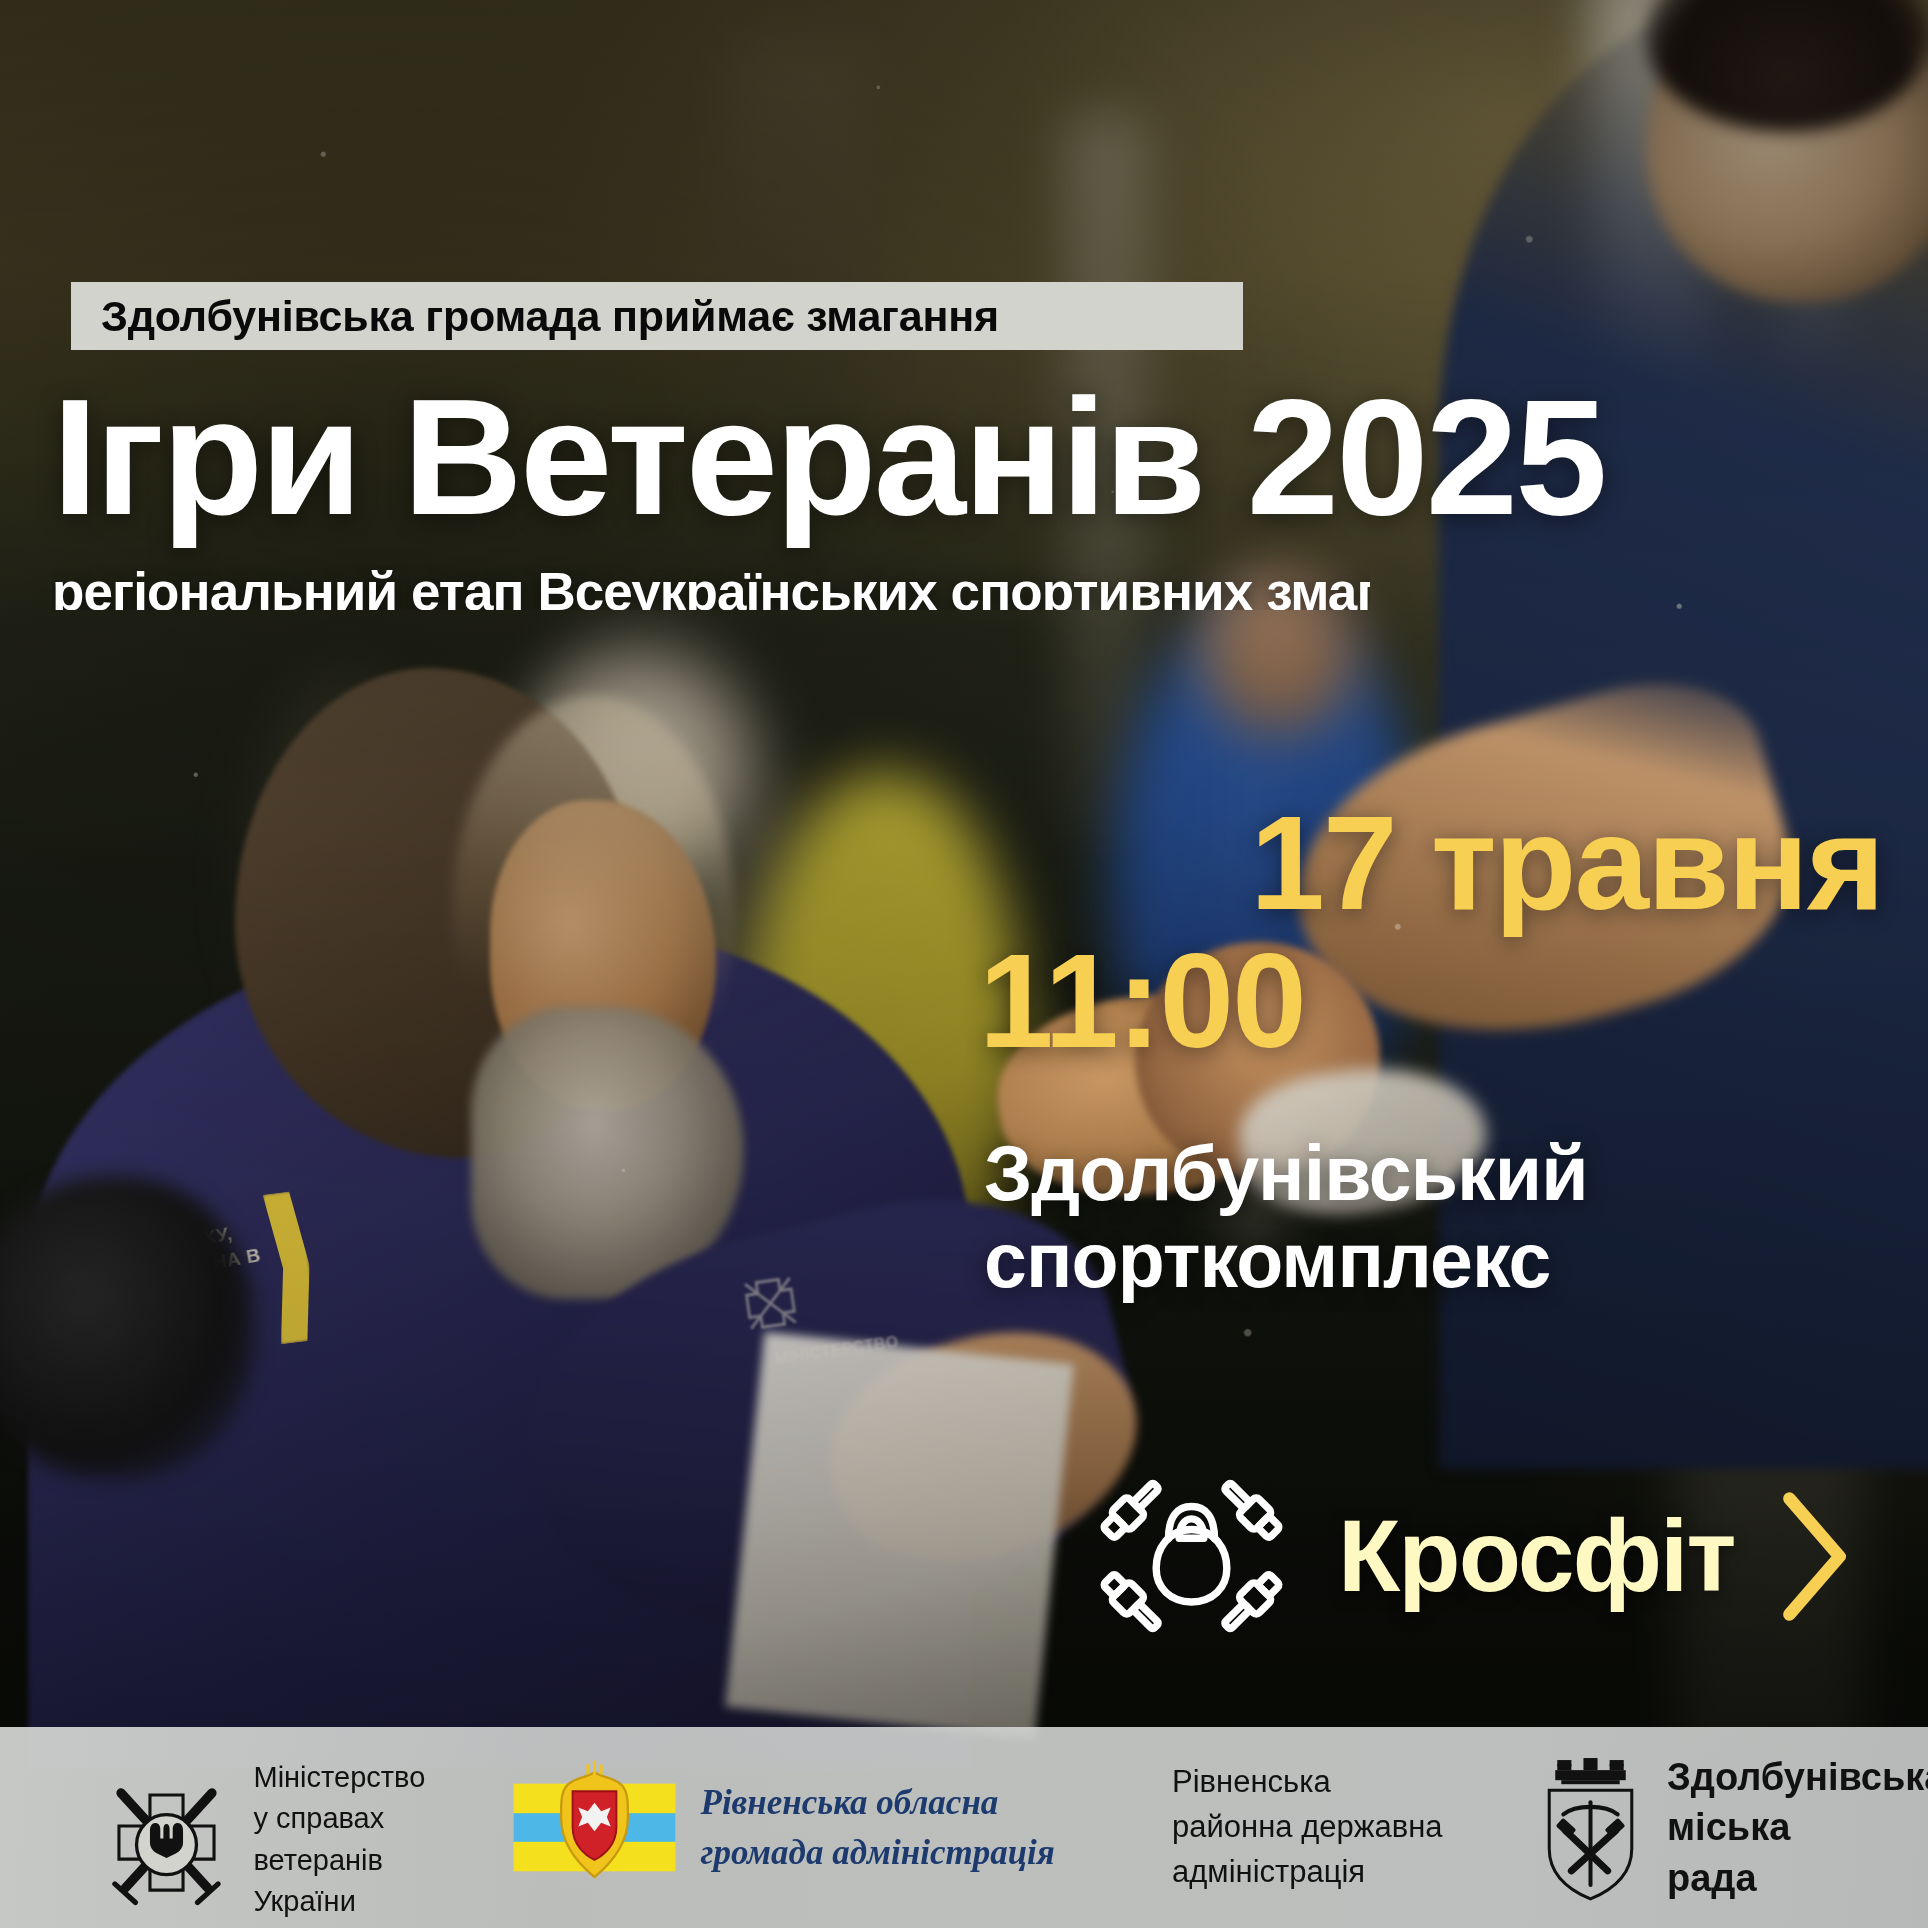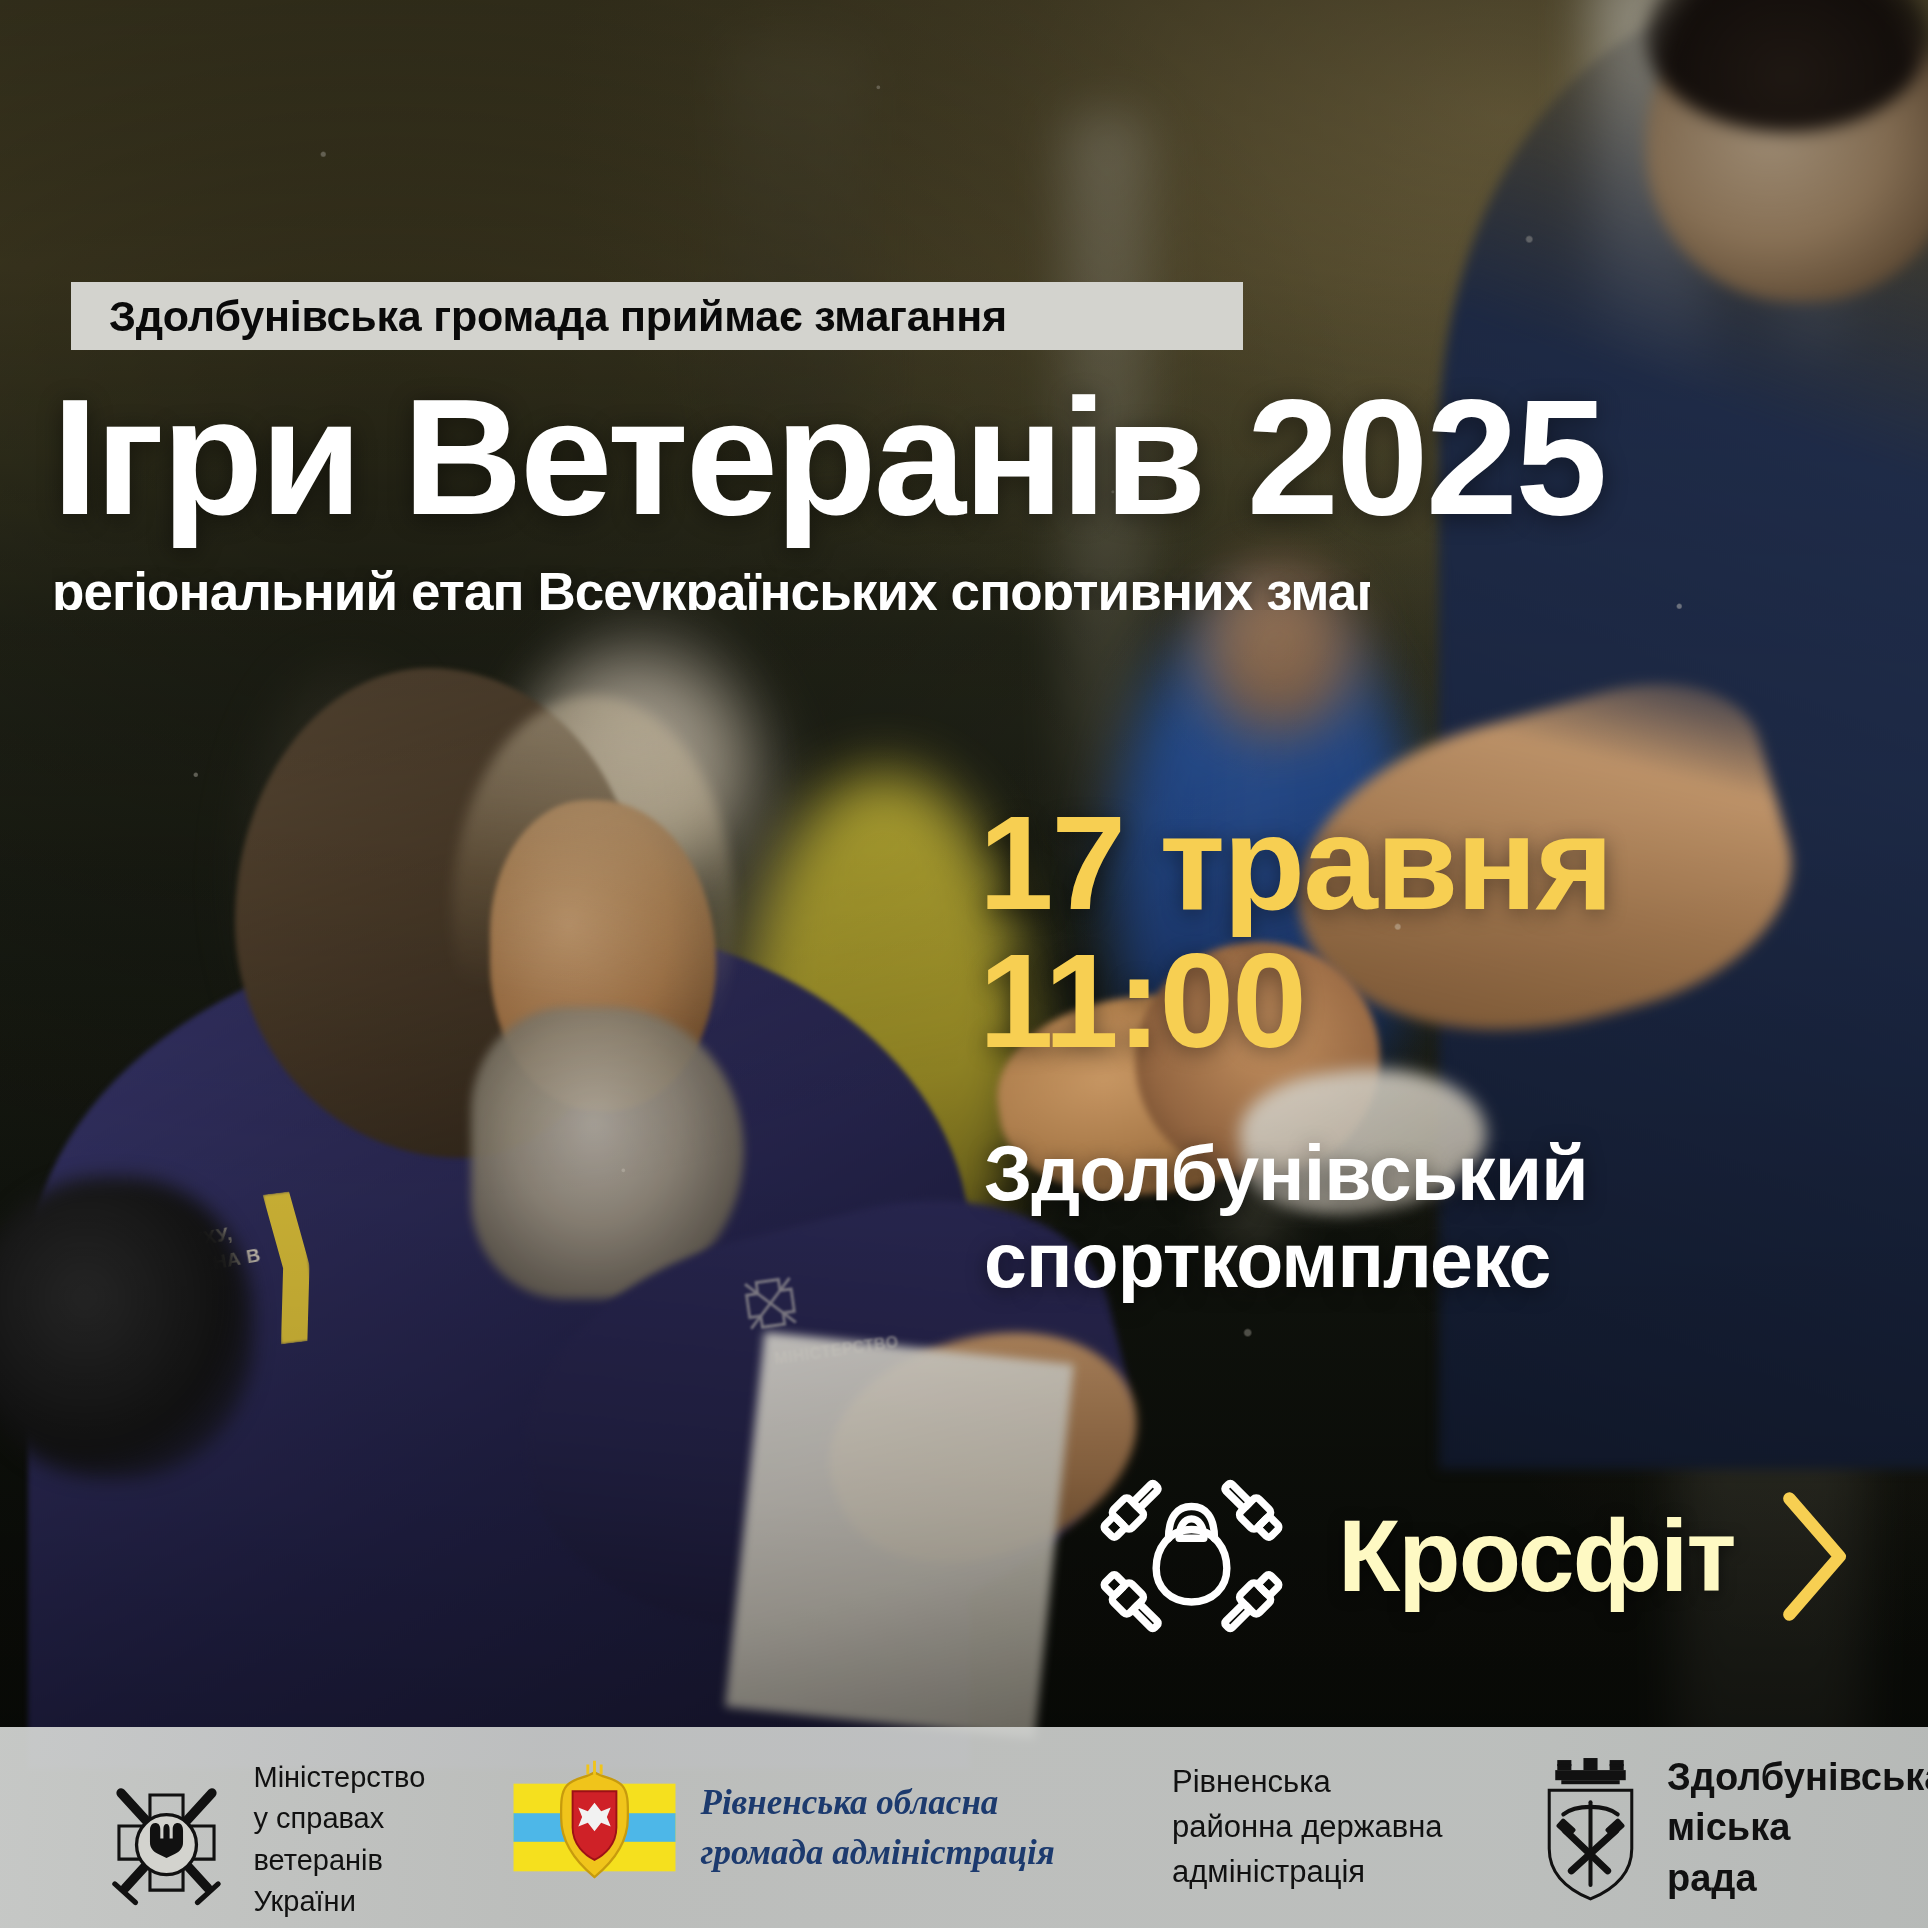--- a/index.html
+++ b/index.html
@@ -237,21 +237,21 @@
   
   .content{ position:absolute; inset:0; }
 
   .kicker{
     position:absolute; left:71px; top:282px;
     width:1172px; height:68px;
     background:#d3d3ce;
     display:flex; align-items:center;
   }
   .kicker span{
-    padding-left:38px;
+    padding-left:30px;
     font-size:43px; font-weight:700; color:#0a0a0a;
     letter-spacing:-0.2px; white-space:nowrap;
   }
 
   .title{
     position:absolute; left:52px; top:372px;
     width:1846px;
     font-size:166px; font-weight:700; color:#ffffff;
     letter-spacing:-2.8px; line-height:1.02; white-space:nowrap;
     text-shadow:0 3.8px 24.5px rgba(0,0,0,.45);
@@ -268,20 +268,21 @@
     text-shadow:0 2.8px 15px rgba(0,0,0,.5);
   }
 
   .datetime{
     position:absolute; left:979px; top:796px; width:904px;
   }
   .date-line{
     font-size:134px; font-weight:700; color:#f7cf52;
     letter-spacing:-1.9px; line-height:1.0; white-space:nowrap;
     text-shadow:0 3.8px 21px rgba(0,0,0,.42);
+    text-align:right;
   }
   .time-line{
     font-size:134px; font-weight:700; color:#f7cf52;
     letter-spacing:-1.9px; line-height:1.06; white-space:nowrap;
     text-shadow:0 3.8px 21px rgba(0,0,0,.42);
   }
   .venue{
     position:absolute; left:984px; top:1130px; width:847px;
     font-size:77px; font-weight:700; color:#ffffff;
     line-height:1.13; letter-spacing:-0.9px;

